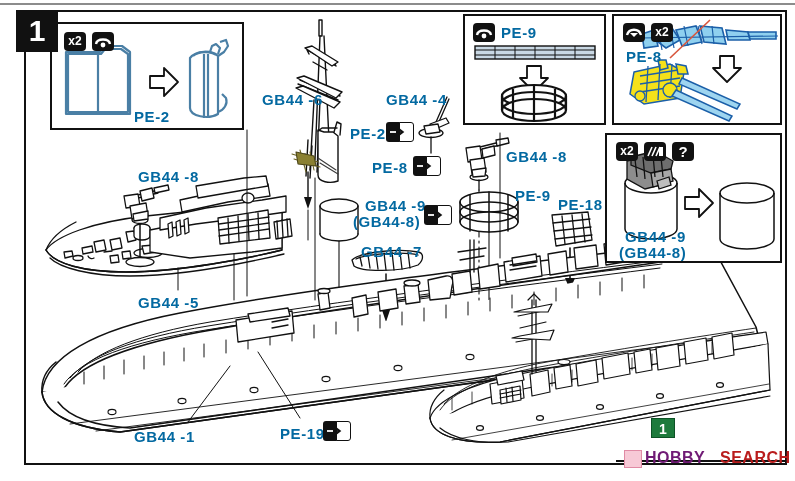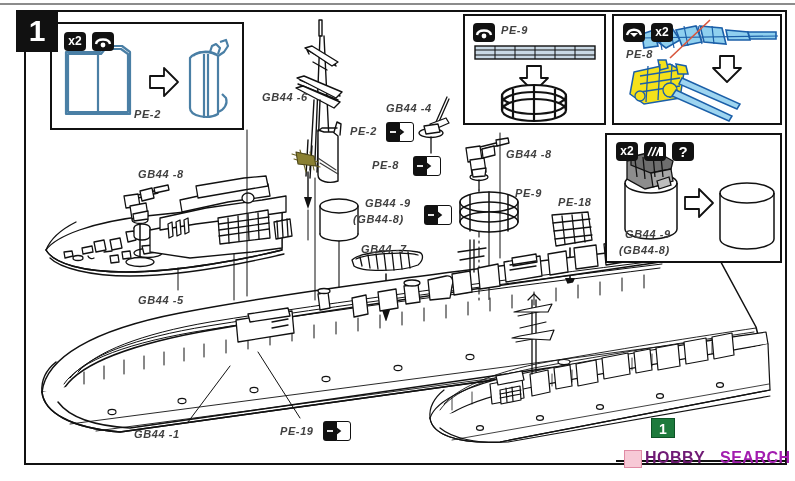--- a/index.html
+++ b/index.html
@@ -78,28 +78,27 @@
     width:28px; height:20px;
     z-index:18;
   }
   .cementchip .lft { position:absolute; left:0; top:0; width:14px; height:20px; background:#111; border-radius:3px 0 0 3px;}
   .cementchip .rgt { position:absolute; left:13px; top:0; width:15px; height:20px; background:#fff; border:1.5px solid #111; border-radius:0 3px 3px 0;}
   .cementchip .ar  { position:absolute; left:4px; top:6px; width:18px; height:8px; }
 
   
   .lbl {
     position:absolute;
-    color:#404040;
+    color:#0369a1;
     font-family:"Liberation Sans", sans-serif;
-    font-size:11px;
+    font-size:15px;
     font-weight:bold;
     letter-spacing:0.6px;
     white-space:nowrap;
     z-index:16;
-    font-style:italic;
   }
 
   
   svg.layer {
     position:absolute; left:0; top:0;
     width:795px; height:481px;
     pointer-events:none;
   }
   svg.boxart { position:absolute; pointer-events:none; }
 
@@ -116,21 +115,21 @@
     background:#f7c9d6; border:1px solid #e08aa4;
   }
   #wm-hobby {
     position:absolute; left:29px; top:1px;
     font-size:16px; font-weight:bold; letter-spacing:0.5px;
     color:#701a75; font-family:"Liberation Sans", sans-serif;
   }
   #wm-search {
     position:absolute; left:104px; top:1px;
     font-size:16px; font-weight:bold; letter-spacing:0.5px;
-    color:#a21caf; font-family:"Liberation Sans", sans-serif;
+    color:#b91c1c; font-family:"Liberation Sans", sans-serif;
   }
 </style>
 </head>
 <body>
 
 <div id="sheet">
 
   <div id="top-rule"></div>
 
   <div id="frame"></div>
@@ -548,21 +547,21 @@
     <div class="chip glyph" style="left:65px; top:7px;">
       <svg width="22" height="19" viewBox="0 0 22 19">
           <text x="11" y="15" font-size="15" font-weight="bold" fill="#fff" text-anchor="middle" font-family="Liberation Sans, sans-serif">?</text>
         </svg>
     </div>
     <div class="lbl" style="left:18px; top:93px;">GB44 -9</div>
     <div class="lbl" style="left:12px; top:109px;">(GB44-8)</div>
   </div>
 
   <div class="lbl" style="left:262px; top:91px;">GB44 -6</div>
-  <div class="lbl" style="left:386px; top:102px;text-align:center;">GB44 -4</div>
+  <div class="lbl" style="left:386px; top:91px;text-align:center;">GB44 -4</div>
   <div class="lbl" style="left:350px; top:125px;">PE-2</div>
   <div class="lbl" style="left:372px; top:159px;">PE-8</div>
   <div class="lbl" style="left:365px; top:197px;">GB44 -9</div>
   <div class="lbl" style="left:353px; top:213px;">(GB44-8)</div>
   <div class="lbl" style="left:506px; top:148px;">GB44 -8</div>
   <div class="lbl" style="left:515px; top:187px;">PE-9</div>
   <div class="lbl" style="left:558px; top:196px;">PE-18</div>
   <div class="lbl" style="left:361px; top:243px;">GB44 -7</div>
   <div class="lbl" style="left:138px; top:168px;">GB44 -8</div>
   <div class="lbl" style="left:138px; top:294px;">GB44 -5</div>

